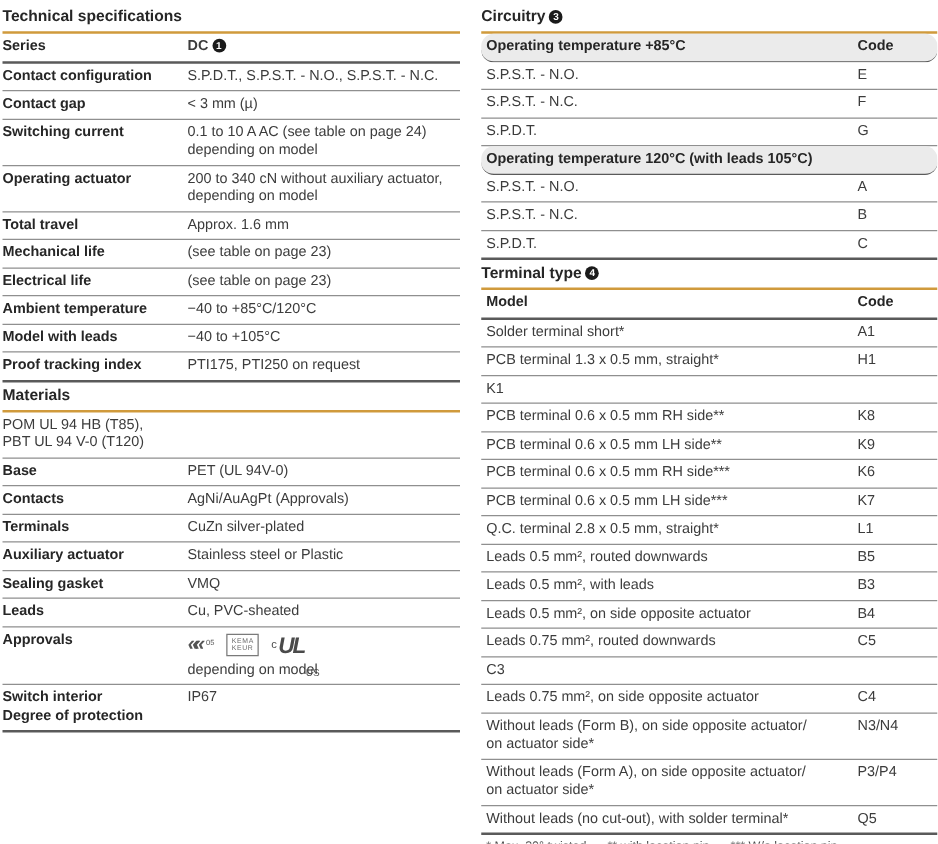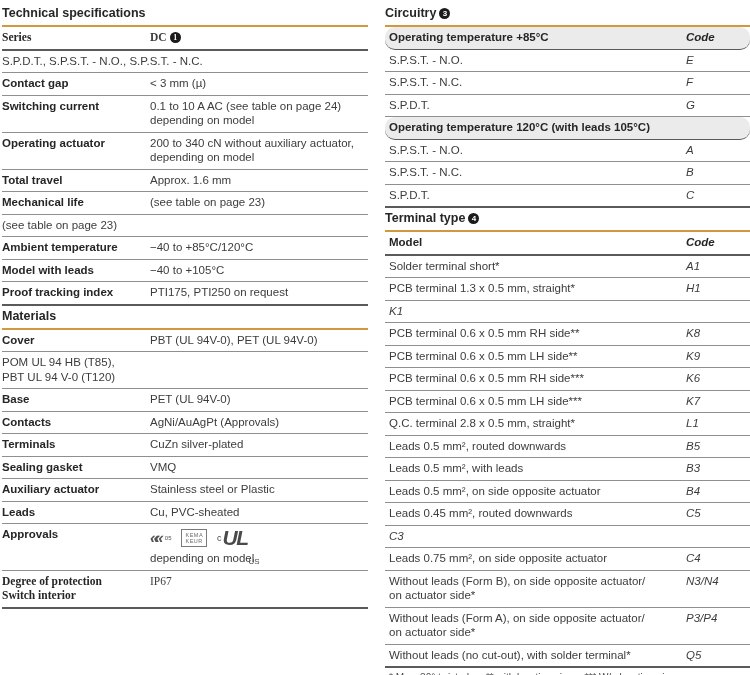--- a/index.html
+++ b/index.html
@@ -15,44 +15,44 @@
   body{
     width:750px;height:675px;overflow:hidden;background:#fff;
     font-family:"Liberation Sans", sans-serif;color:var(--text);
   }
   .page{display:flex;gap:17px;padding:3px 2px 0 2px;}
   .col{width:366px;flex:0 0 auto;}
   .col.right{width:365px;}
   h2.sec{font-size:12.5px;font-weight:bold;color:var(--text-strong);margin:0;padding:3px 0 5px 0;}
   .tbl{border-top:2px solid var(--accent-rule);}
   .row{display:flex;border-bottom:1px solid var(--line);padding:3px 0 4px 0;font-size:11.5px;line-height:14.5px;}
-  .row.thick{border-bottom:2px solid var(--line-dark);font-family:Liberation Serif, serif;}
+  .row.thick{border-bottom:2px solid var(--line-dark);}
   .end > .row:last-child{border-bottom:2px solid var(--line-dark);}
   
   .lbl{width:148px;flex:0 0 auto;font-weight:bold;color:var(--text-strong);padding-right:8px;}
   .val{flex:1;}
   
   .rrow{padding-left:4px;padding-right:4px;}
   .model{flex:1;padding-right:6px;}
-  .code{width:60px;flex:0 0 auto;font-style:italic;}
+  .code{width:60px;flex:0 0 auto;}
   .hdr{background:var(--header-band);font-weight:bold;color:var(--text-strong);border-bottom:1px solid var(--line-dark);border-radius:10px;}
   .hdr-white{font-weight:bold;color:var(--text-strong);border-bottom:2px solid var(--line-dark);}
   .badge{display:inline-block;width:11px;height:11px;border-radius:50%;background:#1B1B1B;color:#fff;
     font-size:8px;line-height:11px;text-align:center;font-weight:bold;vertical-align:1px;margin-left:3px;}
   .mt{margin-top:15px;}
   
   .appr-icons{display:flex;align-items:center;gap:10px;height:22px;}
   .enec{display:inline-flex;align-items:flex-end;color:#555;}
   .enec .chev{font-weight:bold;font-size:16px;letter-spacing:-4px;transform:skewX(-12deg);line-height:14px;}
   .enec .tiny{font-size:6px;margin-left:5px;}
   .kema{display:inline-flex;flex-direction:column;border:1px solid #7a7a7a;color:#6a6a6a;
     font-size:5.5px;line-height:6px;padding:2px 3px;letter-spacing:0.5px;}
   .culus{display:inline-flex;align-items:center;color:#4a4a4a;}
   .culus .c{font-size:9px;}
-  .culus .ul{font-weight:bold;font-size:21px;letter-spacing:-1.5px;font-style:italic;margin:0 1px;line-height:14px;}
+  .culus .ul{font-weight:bold;font-size:18px;letter-spacing:-1.5px;font-style:italic;margin:0 1px;line-height:14px;}
   .culus .us{font-size:8px;align-self:flex-end;margin-top:48px;}
   .dep{margin-top:2px;}
   
   .footnote{font-size:10px;color:#4a4a4a;padding:4px 0 0 4px;}
   .footnote span{margin-right:14px;}
 </style>
 </head>
 <body>
 
 <div class="page">
@@ -62,20 +62,21 @@
     <h2 class="sec">Technical specifications</h2>
     <div class="tbl">
       <div class="row thick">
         <div class="lbl">Series</div>
         <div class="val">
           <b>DC</b><span class="badge">1</span>
         </div>
       </div>
       <div class="end">
           <div class="row">
+    <div class="lbl">Contact configuration</div>
     <div class="val">
       <div>S.P.D.T., S.P.S.T. - N.O., S.P.S.T. - N.C.</div>
       <div></div>
     </div>
   </div>
           <div class="row">
     <div class="lbl">Contact gap</div>
     <div class="val">
       <div>&lt; 3 mm (µ)</div>
       <div></div>
@@ -103,20 +104,21 @@
     </div>
   </div>
           <div class="row">
     <div class="lbl">Mechanical life</div>
     <div class="val">
       <div>(see table on page 23)</div>
       <div></div>
     </div>
   </div>
           <div class="row">
+    <div class="lbl">Electrical life</div>
     <div class="val">
       <div>(see table on page 23)</div>
       <div></div>
     </div>
   </div>
           <div class="row">
     <div class="lbl">Ambient temperature</div>
     <div class="val">
       <div>−40 to +85°C/120°C</div>
       <div></div>
@@ -136,27 +138,20 @@
       <div></div>
     </div>
   </div>
         </div>
     </div>
 
     <h2 class="sec mt">Materials</h2>
     <div class="tbl">
       <div>
           <div class="row">
-    <div class="lbl">Cover</div>
-    <div class="val">
-      <div>PBT (UL 94V-0), PET (UL 94V-0)</div>
-      <div></div>
-    </div>
-  </div>
-          <div class="row">
     <div class="val">
       <div>POM UL 94 HB (T85),</div>
       <div>PBT UL 94 V-0 (T120)</div>
     </div>
   </div>
           <div class="row">
     <div class="lbl">Base</div>
     <div class="val">
       <div>PET (UL 94V-0)</div>
       <div></div>
@@ -170,30 +165,30 @@
     </div>
   </div>
           <div class="row">
     <div class="lbl">Terminals</div>
     <div class="val">
       <div>CuZn silver-plated</div>
       <div></div>
     </div>
   </div>
           <div class="row">
+    <div class="lbl">Auxiliary actuator</div>
+    <div class="val">
+      <div>Stainless steel or Plastic</div>
+      <div></div>
+    </div>
+  </div>
+          <div class="row">
     <div class="lbl">Sealing gasket</div>
     <div class="val">
       <div>VMQ</div>
-      <div></div>
-    </div>
-  </div>
-          <div class="row">
-    <div class="lbl">Auxiliary actuator</div>
-    <div class="val">
-      <div>Stainless steel or Plastic</div>
       <div></div>
     </div>
   </div>
           <div class="row">
     <div class="lbl">Leads</div>
     <div class="val">
       <div>Cu, PVC-sheated</div>
       <div></div>
     </div>
   </div>
@@ -216,22 +211,22 @@
                 <span class="ul">UL</span>
                 <span class="us">US</span>
               </span>
           </div>
           <div class="dep">depending on model</div>
         </div>
       </div>
 
       <div class="row thick">
         <div class="lbl">
+          <div>Switch interior</div>
           <div>Degree of protection</div>
-          <div>Switch interior</div>
         </div>
         <div class="val">IP67</div>
       </div>
     </div>
 
   </div>
 
   <div class="col right">
 
     <h2 class="sec">
@@ -353,21 +348,21 @@
   </div>
           <div class="row rrow">
     <div class="model">
       <div>Leads 0.5 mm², on side opposite actuator</div>
       <div></div>
     </div>
     <div class="code">B4</div>
   </div>
           <div class="row rrow">
     <div class="model">
-      <div>Leads 0.45 mm², routed downwards</div>
+      <div>Leads 0.75 mm², routed downwards</div>
       <div></div>
     </div>
     <div class="code">C5</div>
   </div>
           <div class="row rrow">
     <div class="code">C3</div>
   </div>
           <div class="row rrow">
     <div class="model">
       <div>Leads 0.75 mm², on side opposite actuator</div>

